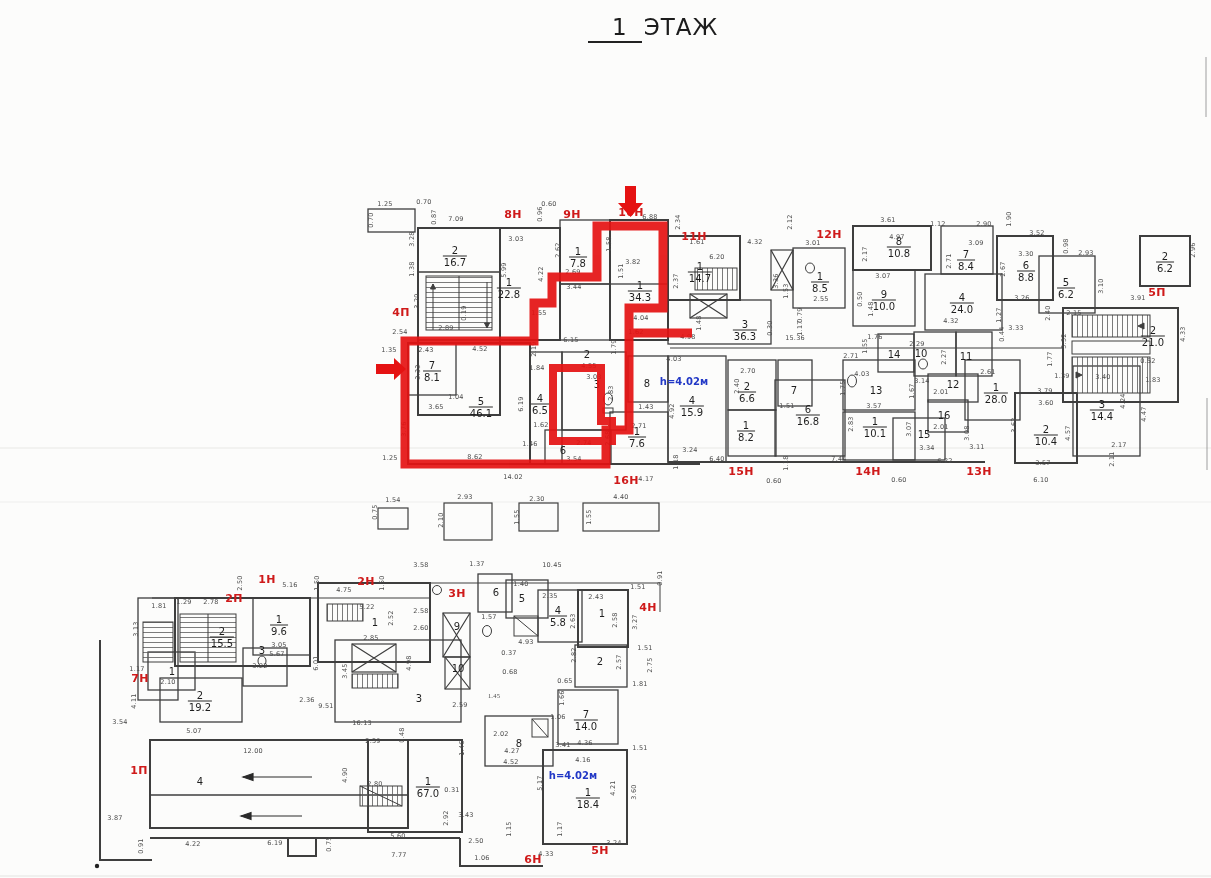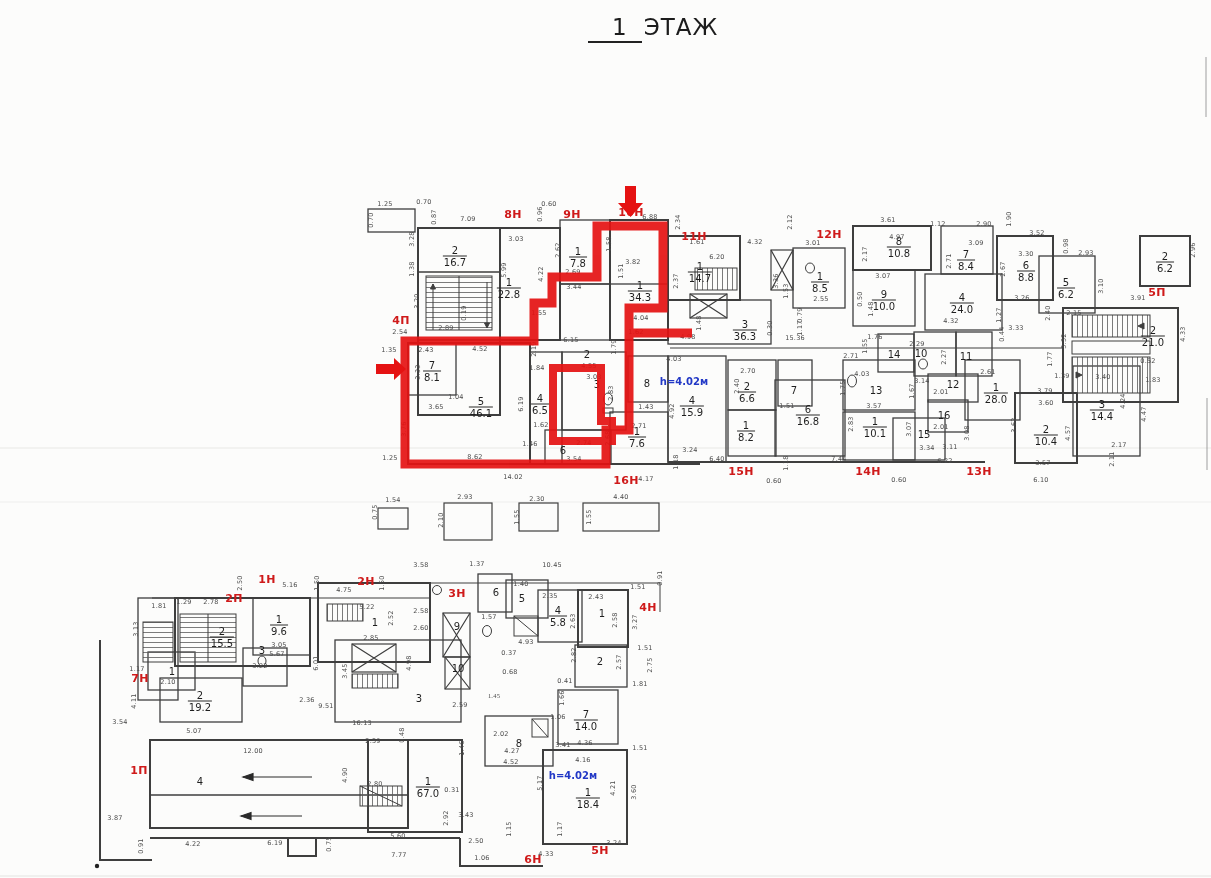--- a/index.html
+++ b/index.html
@@ -401,21 +401,21 @@
         <span class="rn">4</span>
       </div>
       <div class="room hasarea" style="left: 588px; top: 798px;">
         <span class="rn">1</span>
         <span class="ra">18.4</span>
       </div>
       <span class="dim" style="left: 385px; top: 204px;">1.25</span>
       <span class="dim v" style="left: 371px; top: 220px;">0.70</span>
       <span class="dim" style="left: 424px; top: 202px;">0.70</span>
       <span class="dim v" style="left: 434px; top: 217px;">0.87</span>
-      <span class="dim" style="left: 468px; top: 219px;">7.09</span>
+      <span class="dim" style="left: 456px; top: 219px;">7.09</span>
       <span class="dim" style="left: 516px; top: 239px;">3.03</span>
       <span class="dim v" style="left: 540px; top: 214px;">0.96</span>
       <span class="dim" style="left: 549px; top: 204px;">0.60</span>
       <span class="dim v" style="left: 558px; top: 250px;">2.62</span>
       <span class="dim v" style="left: 504px; top: 270px;">5.99</span>
       <span class="dim v" style="left: 541px; top: 274px;">4.22</span>
       <span class="dim" style="left: 573px; top: 272px;">2.69</span>
       <span class="dim" style="left: 574px; top: 287px;">3.44</span>
       <span class="dim v" style="left: 609px; top: 244px;">1.58</span>
       <span class="dim" style="left: 633px; top: 262px;">3.82</span>
@@ -527,21 +527,21 @@
       <span class="dim v" style="left: 843px; top: 388px;">1.75</span>
       <span class="dim" style="left: 922px; top: 381px;">3.14</span>
       <span class="dim v" style="left: 912px; top: 391px;">1.67</span>
       <span class="dim" style="left: 874px; top: 406px;">3.57</span>
       <span class="dim v" style="left: 851px; top: 424px;">2.83</span>
       <span class="dim v" style="left: 909px; top: 429px;">3.07</span>
       <span class="dim" style="left: 941px; top: 392px;">2.01</span>
       <span class="dim" style="left: 941px; top: 427px;">2.01</span>
       <span class="dim v" style="left: 967px; top: 433px;">3.08</span>
       <span class="dim" style="left: 927px; top: 448px;">3.34</span>
-      <span class="dim" style="left: 950px; top: 447px;">3.11</span>
+      <span class="dim" style="left: 977px; top: 447px;">3.11</span>
       <span class="dim" style="left: 717px; top: 459px;">6.40</span>
       <span class="dim" style="left: 839px; top: 459px;">7.44</span>
       <span class="dim" style="left: 945px; top: 461px;">6.22</span>
       <span class="dim" style="left: 774px; top: 481px;">0.60</span>
       <span class="dim" style="left: 899px; top: 480px;">0.60</span>
       <span class="dim v" style="left: 786px; top: 463px;">1.18</span>
       <span class="dim" style="left: 748px; top: 371px;">2.70</span>
       <span class="dim v" style="left: 737px; top: 386px;">2.40</span>
       <span class="dim" style="left: 787px; top: 406px;">1.51</span>
       <span class="dim" style="left: 851px; top: 356px;">2.71</span>
@@ -624,34 +624,34 @@
       <span class="dim" style="left: 596px; top: 597px;">2.43</span>
       <span class="dim" style="left: 521px; top: 584px;">1.40</span>
       <span class="dim" style="left: 489px; top: 617px;">1.57</span>
       <span class="dim v" style="left: 573px; top: 621px;">2.63</span>
       <span class="dim v" style="left: 615px; top: 620px;">2.58</span>
       <span class="dim v" style="left: 635px; top: 622px;">3.27</span>
       <span class="dim" style="left: 526px; top: 642px;">4.93</span>
       <span class="dim" style="left: 509px; top: 653px;">0.37</span>
       <span class="dim" style="left: 510px; top: 672px;">0.68</span>
       <span class="dim" style="left: 494px; top: 695px; font-family: Liberation Serif, serif;">1.45</span>
-      <span class="dim" style="left: 565px; top: 681px;">0.41</span>
+      <span class="dim" style="left: 565px; top: 681px;">0.65</span>
       <span class="dim v" style="left: 562px; top: 698px;">1.66</span>
       <span class="dim v" style="left: 574px; top: 655px;">2.82</span>
       <span class="dim v" style="left: 619px; top: 662px;">2.57</span>
       <span class="dim v" style="left: 650px; top: 665px;">2.75</span>
       <span class="dim" style="left: 640px; top: 684px;">1.81</span>
       <span class="dim" style="left: 645px; top: 648px;">1.51</span>
       <span class="dim" style="left: 640px; top: 748px;">1.51</span>
       <span class="sec" style="left: 513px; top: 214px;">8Н</span>
       <span class="sec" style="left: 572px; top: 214px;">9Н</span>
       <span class="sec" style="left: 631px; top: 212px;">10Н</span>
       <span class="sec" style="left: 694px; top: 236px;">11Н</span>
       <span class="sec" style="left: 829px; top: 234px;">12Н</span>
-      <span class="sec" style="left: 401px; top: 312px; margin-top: 8px;">4П</span>
+      <span class="sec" style="left: 401px; top: 312px;">4П</span>
       <span class="sec" style="left: 1157px; top: 292px;">5П</span>
       <span class="sec" style="left: 626px; top: 480px;">16Н</span>
       <span class="sec" style="left: 741px; top: 471px;">15Н</span>
       <span class="sec" style="left: 868px; top: 471px;">14Н</span>
       <span class="sec" style="left: 979px; top: 471px;">13Н</span>
       <span class="sec" style="left: 267px; top: 579px;">1Н</span>
       <span class="sec" style="left: 366px; top: 581px;">2Н</span>
       <span class="sec" style="left: 234px; top: 598px;">2П</span>
       <span class="sec" style="left: 457px; top: 593px;">3Н</span>
       <span class="sec" style="left: 648px; top: 607px;">4Н</span>

